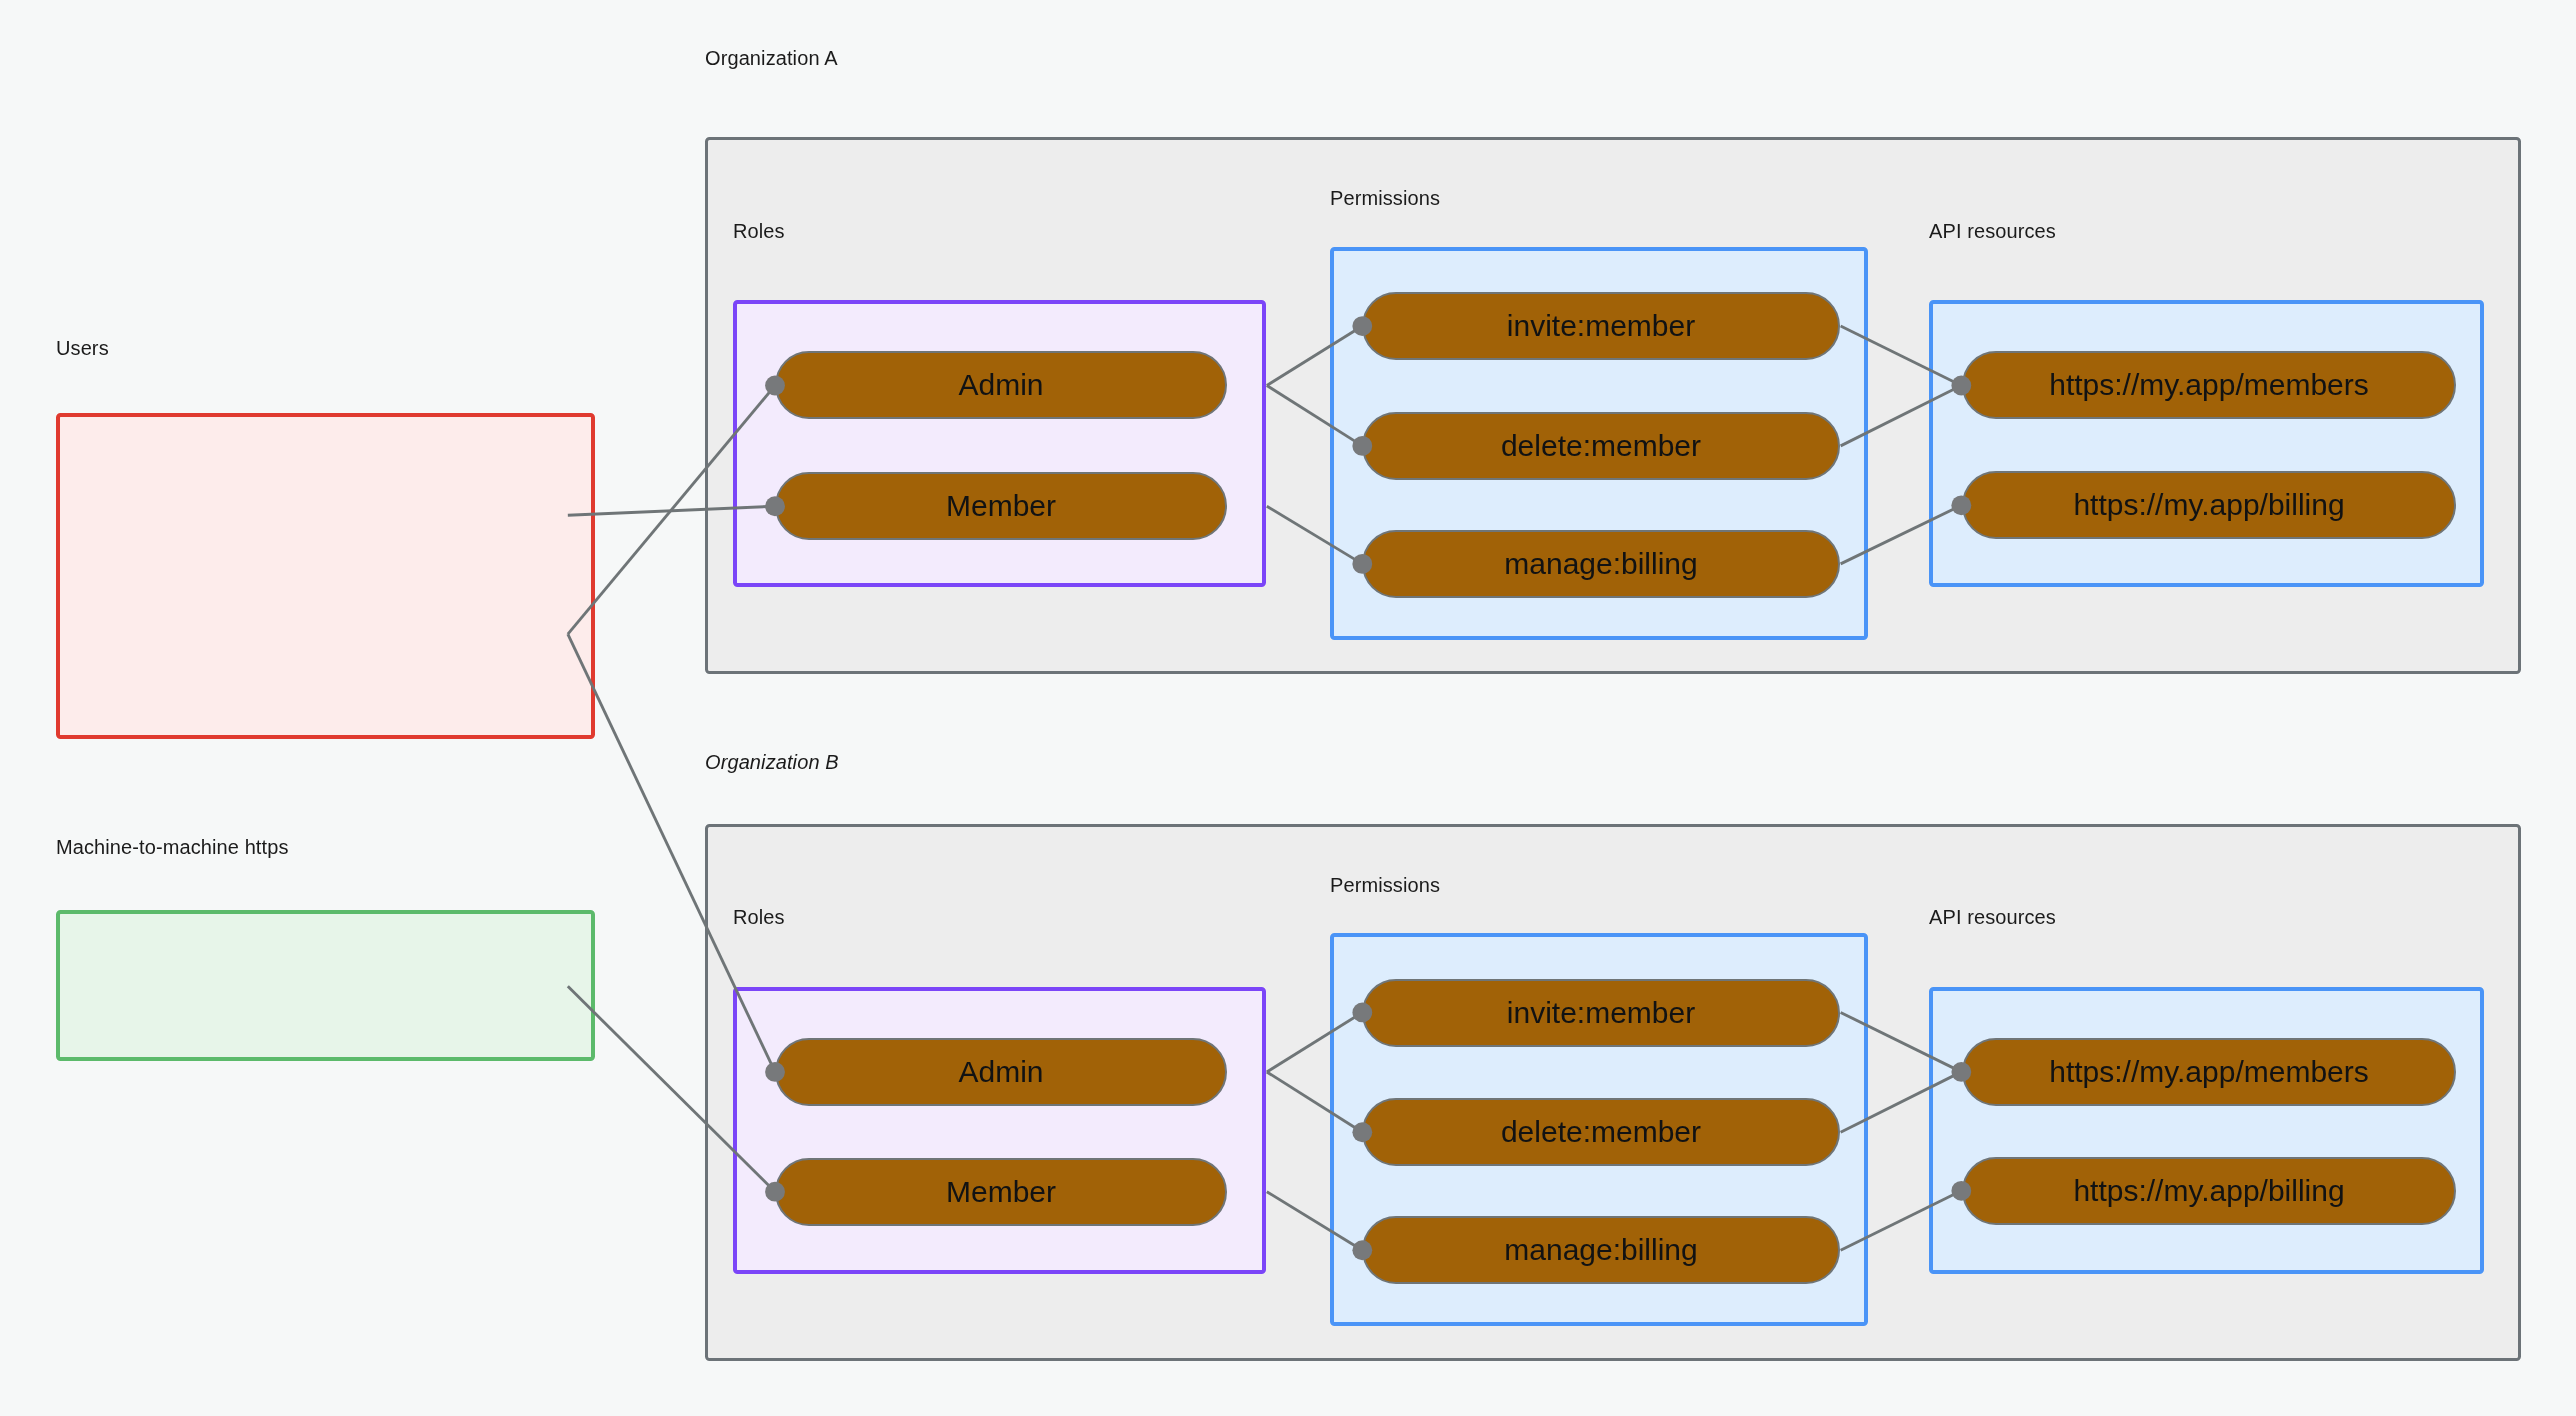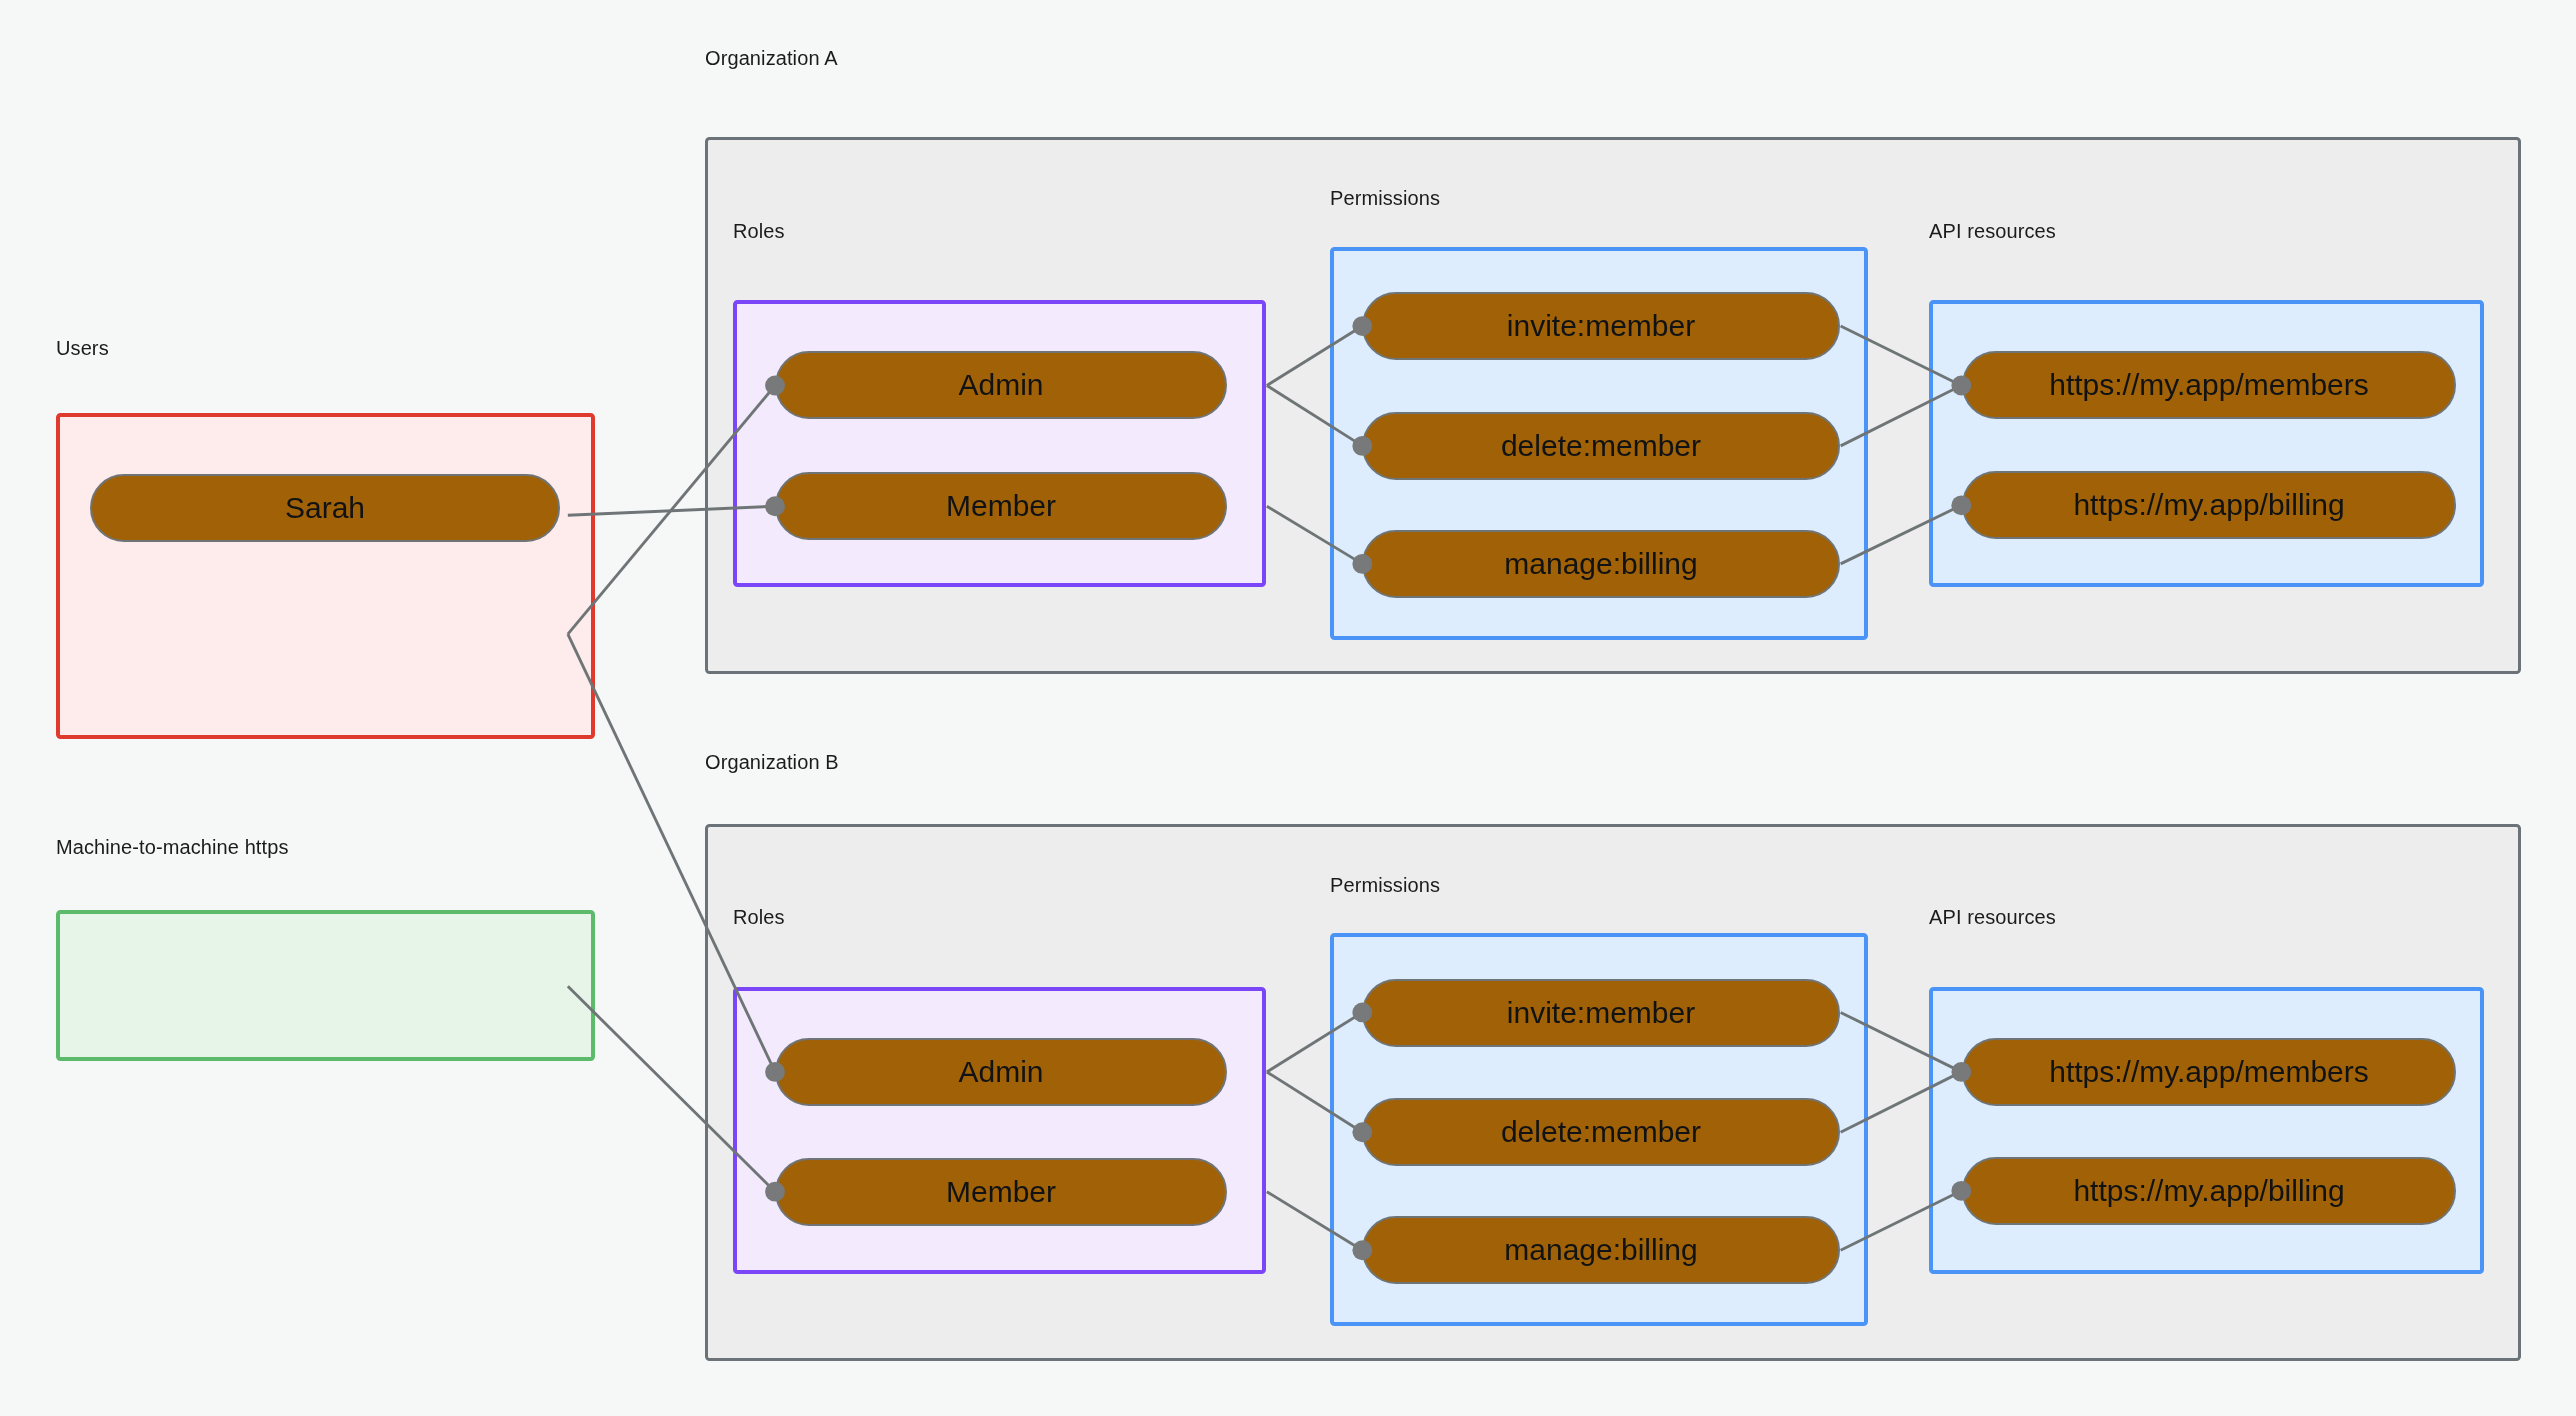--- a/index.html
+++ b/index.html
@@ -133,23 +133,20 @@
 
       <circle cx="2177" cy="1190" r="11"></circle>
       <circle cx="2177" cy="1322" r="11"></circle>
     </g>
   </svg>
 
   <div class="section-label" style="left:56px; top:337px;">Users</div>
 
   <div class="group-box users-box" style="left:56px; top:413px; width:539px; height:326px;"></div>
 
-  <div class="pill" style="left:90px; top:474px; width:470px; height:68px;">
-    <span class="pill-label">Sarah</span>
-  </div>
 
 
   <div class="section-label" style="left:56px; top:836px;">Machine-to-machine https</div>
 
   <div class="group-box m2m-box" style="left:56px; top:910px; width:539px; height:151px;"></div>
 
 
   <div class="section-label" style="left:705px; top:47px;">Organization A</div>
 
   <div class="group-box org-box" style="left:705px; top:137px; width:1816px; height:537px;"></div>
@@ -187,21 +184,21 @@
   <div class="group-box api-box" style="left:1929px; top:300px; width:555px; height:287px;"></div>
 
   <div class="pill" style="left:1962px; top:351px; width:494px; height:68px;">
     <span class="pill-label">https://my.app/members</span>
   </div>
 
   <div class="pill" style="left:1962px; top:471px; width:494px; height:68px;">
     <span class="pill-label">https://my.app/billing</span>
   </div>
 
-  <div class="section-label" style="left:705px; top:751px;">Organization B</div>
+  <div class="section-label" style="left:705px; top:751px;font-style:italic;">Organization B</div>
 
   <div class="group-box org-box" style="left:705px; top:824px; width:1816px; height:537px;"></div>
 
   <div class="section-label" style="left:733px; top:906px;">Roles</div>
 
   <div class="group-box roles-box" style="left:733px; top:987px; width:533px; height:287px;"></div>
 
   <div class="pill" style="left:775px; top:1038px; width:452px; height:68px;">
     <span class="pill-label">Admin</span>
   </div>

